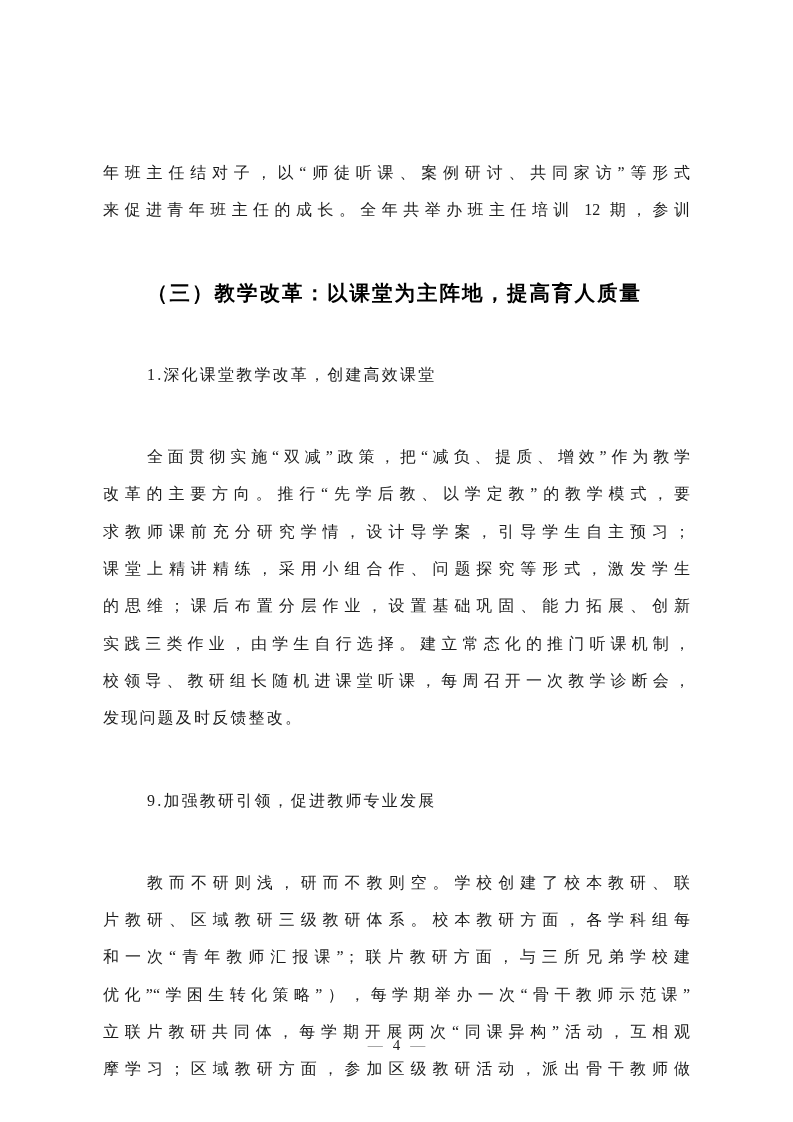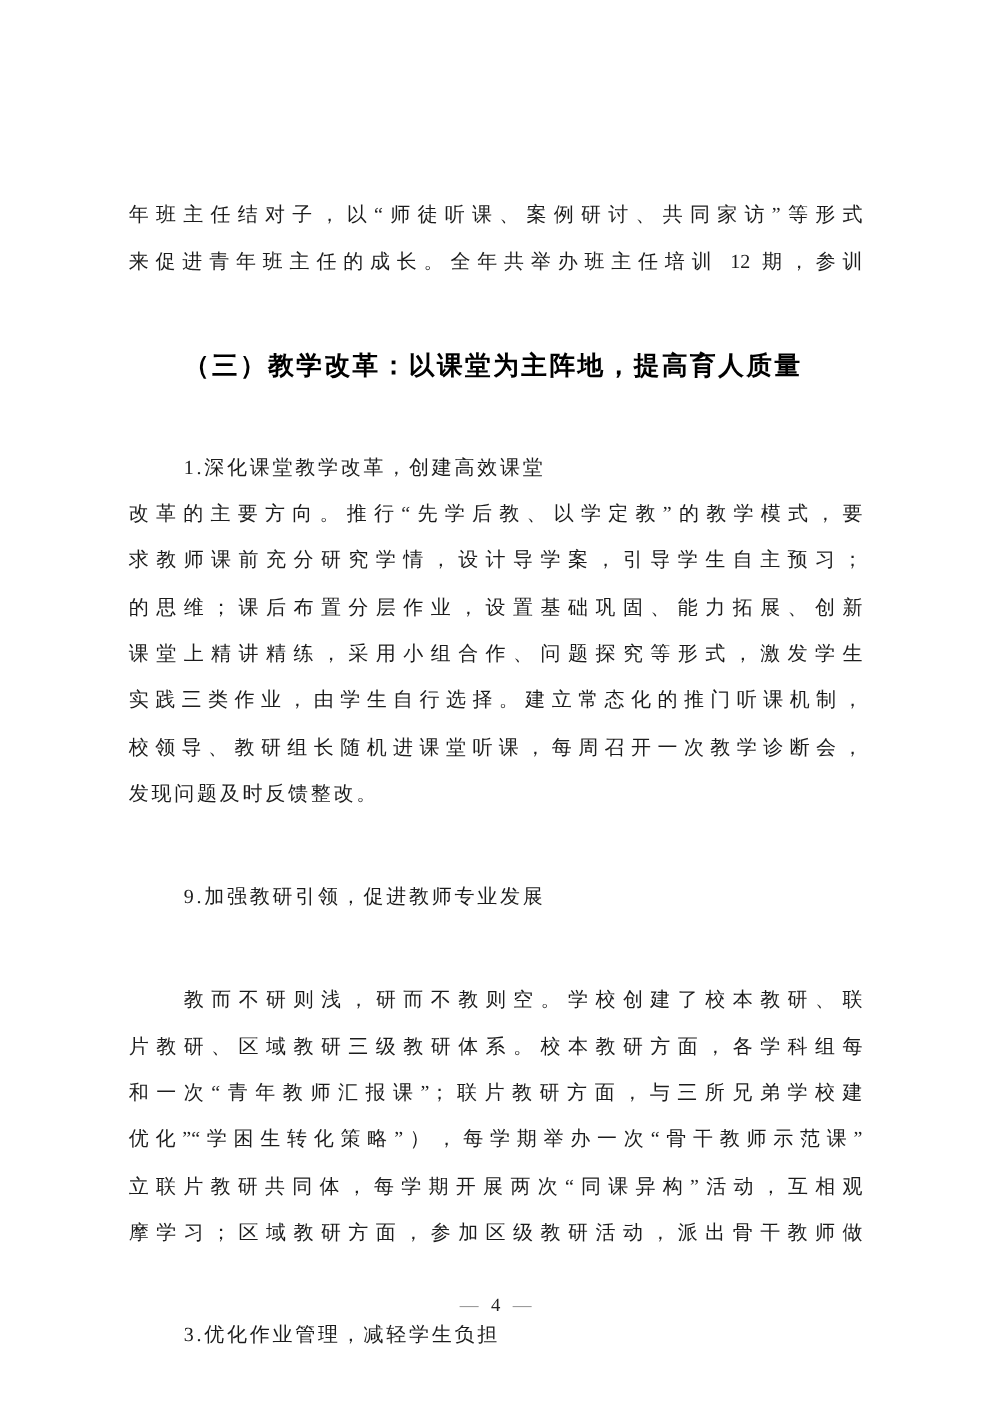--- a/index.html
+++ b/index.html
@@ -52,24 +52,25 @@
 </style>
 </head>
 <body>
 
 <div class="page">
   <div class="content">
     <div class="ln fill">年班主任结对子，以“师徒听课、案例研讨、共同家访”等形式</div>
     <div class="ln fill">来促进青年班主任的成长。全年共举办班主任培训 12 期，参训</div>
     <div class="ln head ind">（三）教学改革：以课堂为主阵地，提高育人质量</div>
     <div class="ln sub ind">1.深化课堂教学改革，创建高效课堂</div>
+    <div class="ln fill ind">全面贯彻实施“双减”政策，把“减负、提质、增效”作为教学</div>
     <div class="ln fill">改革的主要方向。推行“先学后教、以学定教”的教学模式，要</div>
     <div class="ln fill">求教师课前充分研究学情，设计导学案，引导学生自主预习；</div>
+    <div class="ln fill">课堂上精讲精练，采用小组合作、问题探究等形式，激发学生</div>
     <div class="ln fill">的思维；课后布置分层作业，设置基础巩固、能力拓展、创新</div>
-    <div class="ln fill">课堂上精讲精练，采用小组合作、问题探究等形式，激发学生</div>
     <div class="ln fill">实践三类作业，由学生自行选择。建立常态化的推门听课机制，</div>
     <div class="ln fill">校领导、教研组长随机进课堂听课，每周召开一次教学诊断会，</div>
     <div class="ln end">发现问题及时反馈整改。</div>
     <div class="ln sub ind">9.加强教研引领，促进教师专业发展</div>
     <div class="ln fill ind">教而不研则浅，研而不教则空。学校创建了校本教研、联</div>
     <div class="ln fill">片教研、区域教研三级教研体系。校本教研方面，各学科组每</div>
     <div class="ln fill">和一次“青年教师汇报课”；联片教研方面，与三所兄弟学校建</div>
     <div class="ln fill">优化”“学困生转化策略”），每学期举办一次“骨干教师示范课”</div>
     <div class="ln fill">立联片教研共同体，每学期开展两次“同课异构”活动，互相观</div>
     <div class="ln fill">摩学习；区域教研方面，参加区级教研活动，派出骨干教师做</div>

